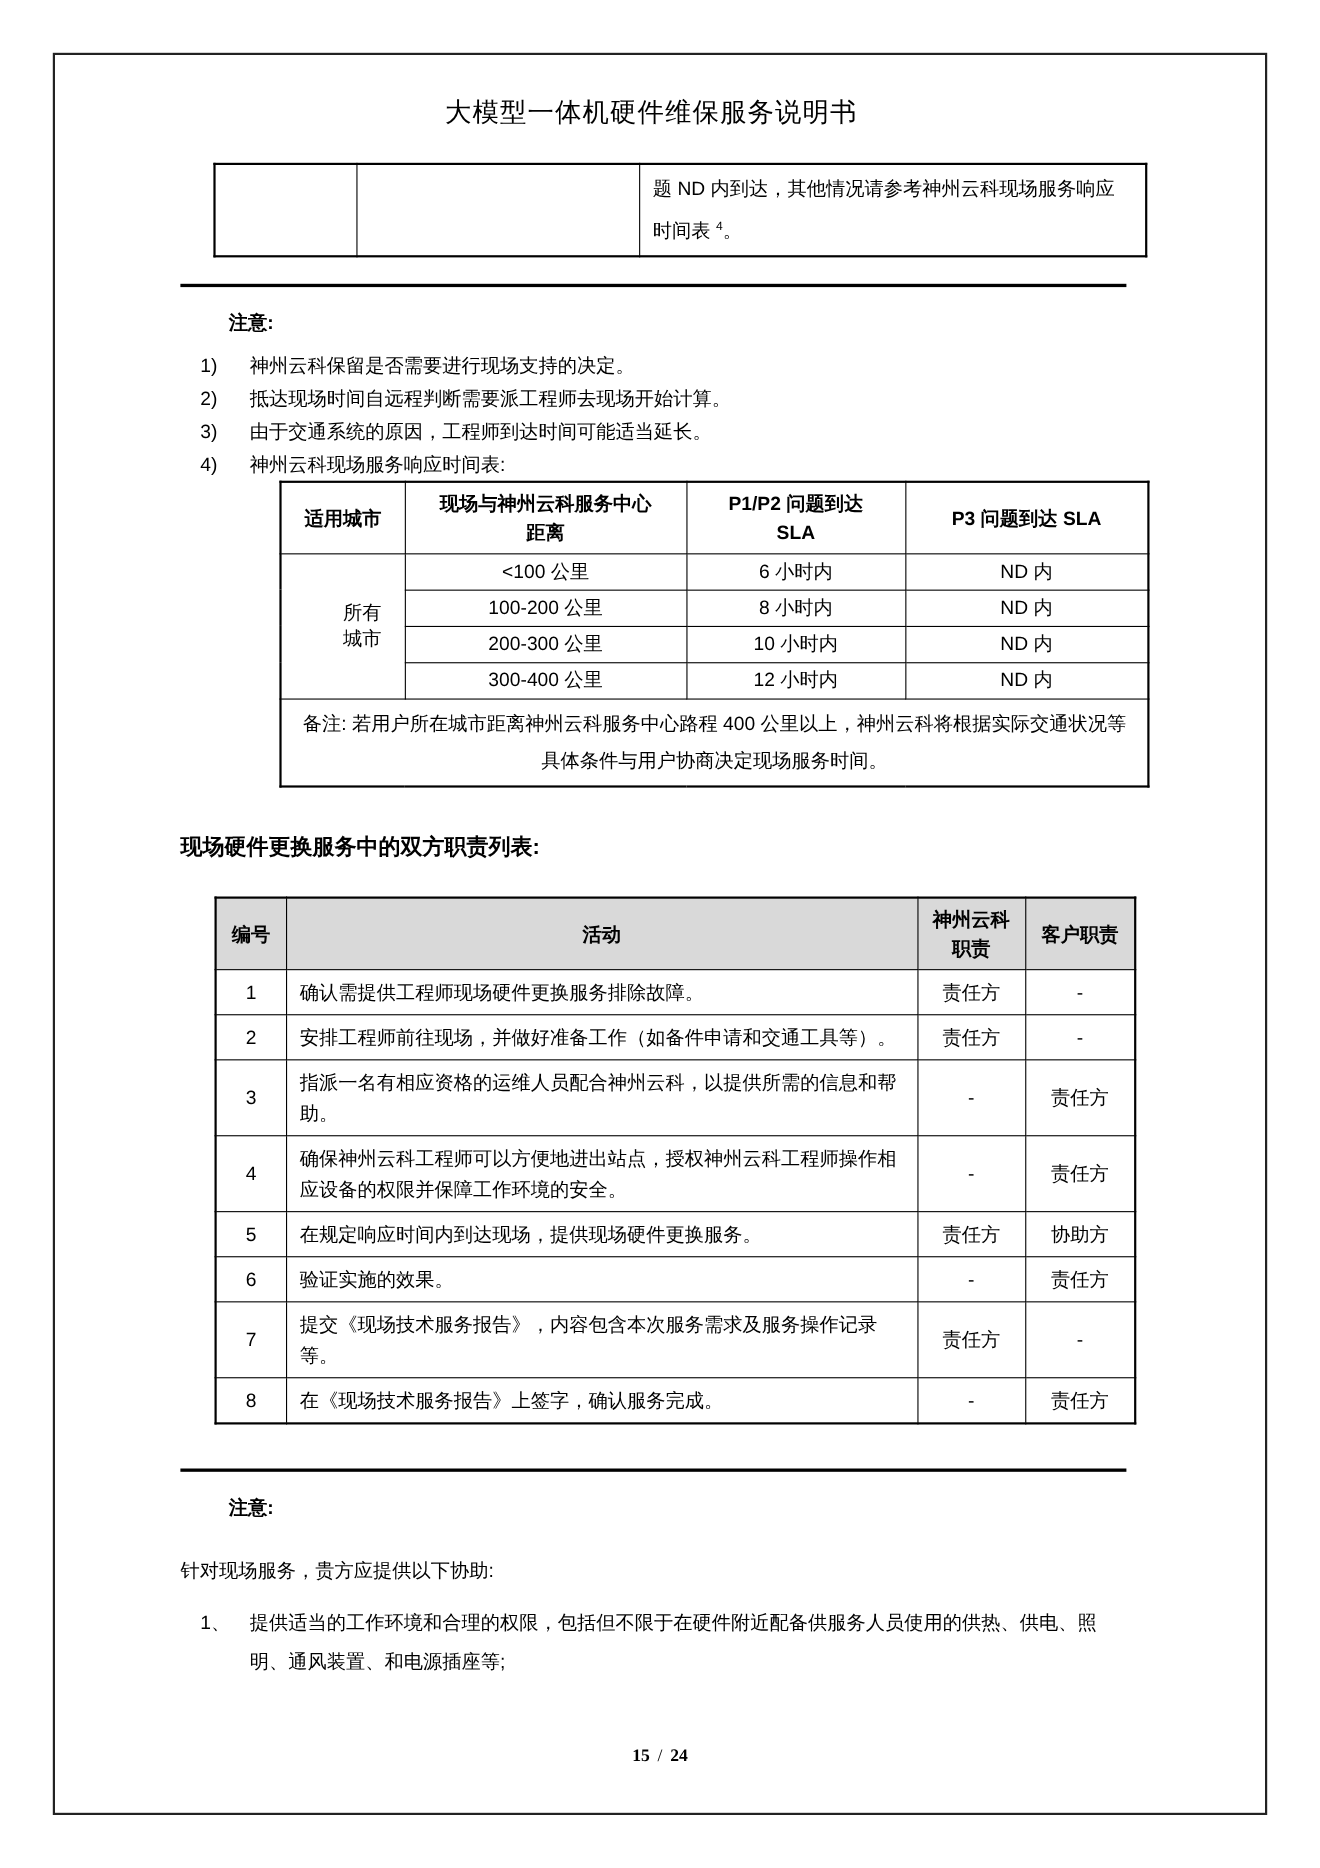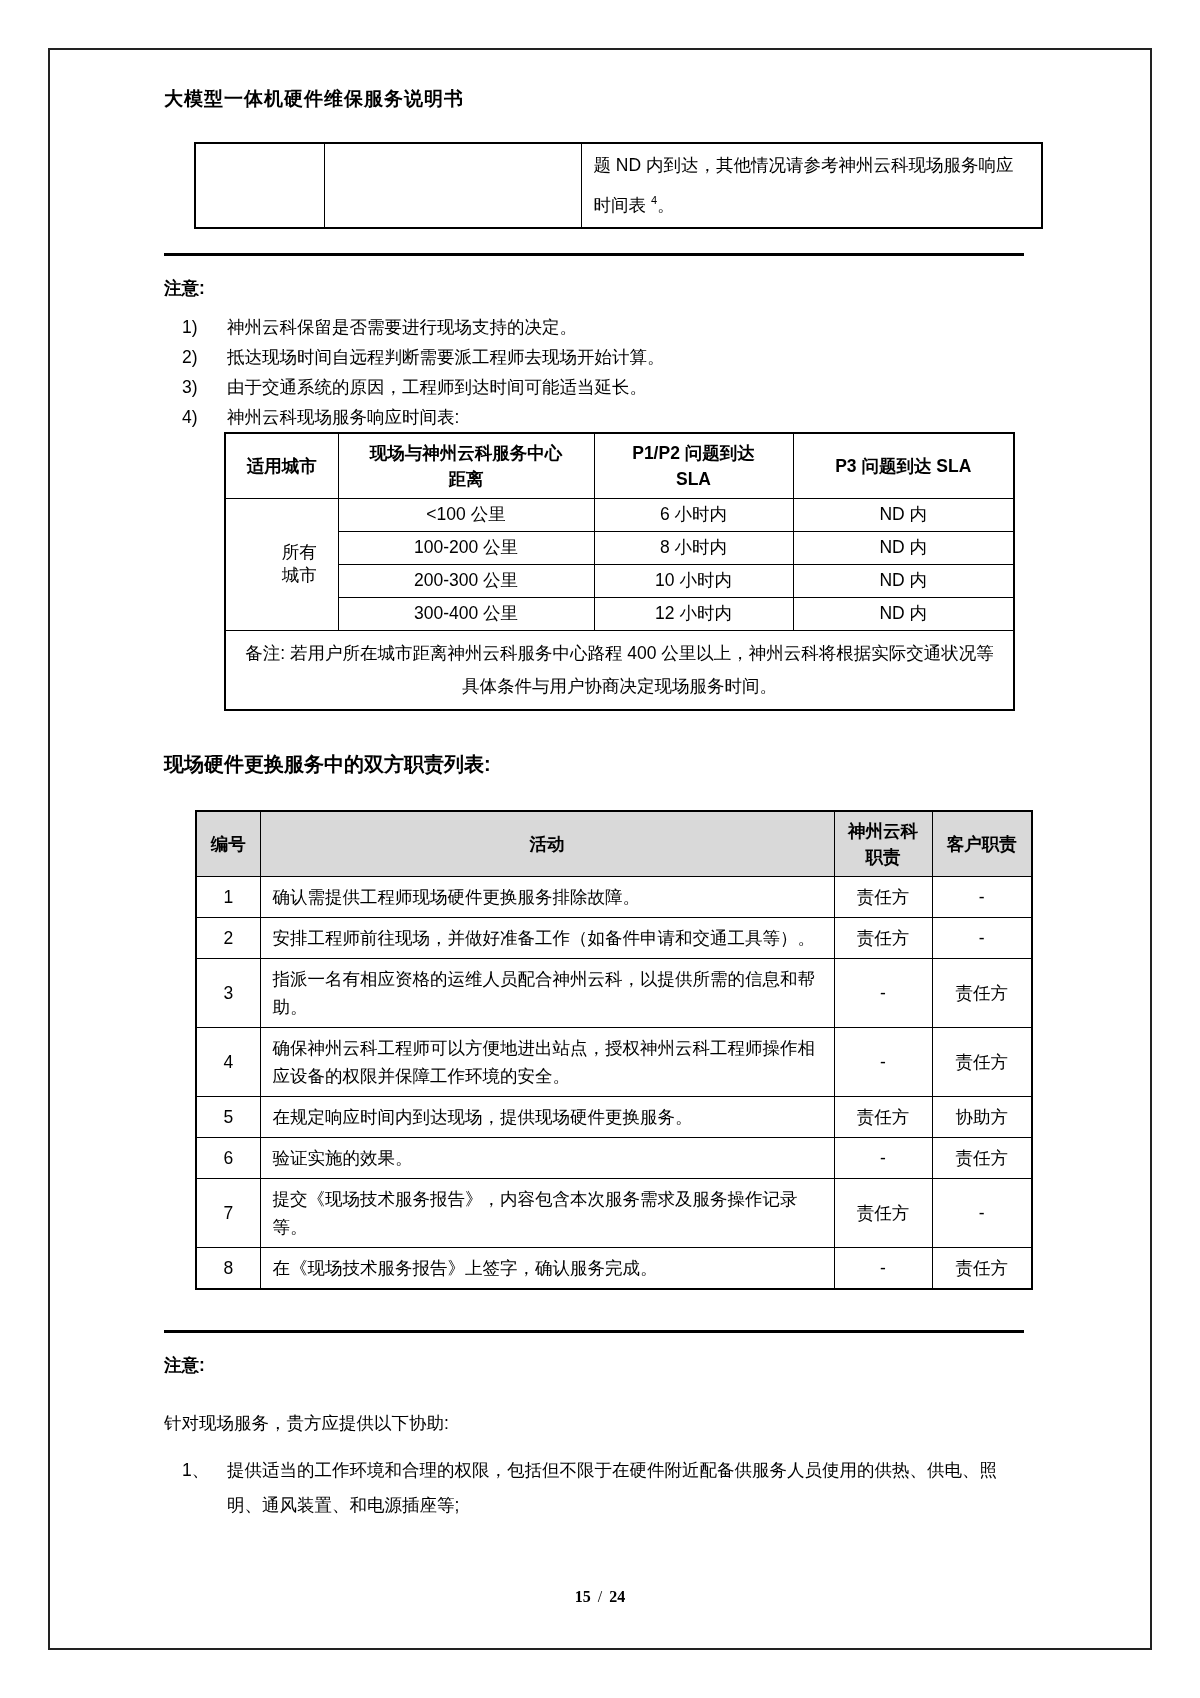--- a/index.html
+++ b/index.html
@@ -10,46 +10,46 @@
     color:#000000; font-size:17.5px;
   }
   .page {
     position:absolute; left:48px; top:48px;
     width:1104px; height:1602px;
     border:2px solid #222222;
     padding:36px 130px 0 114px;
     background:#ffffff;
   }
   .header-title {
-    text-align:left;
+    text-align:center;
     font-family:"Liberation Serif", serif;
-    font-size:19px; letter-spacing:1px;font-weight:bold;
+    font-size:24px; letter-spacing:1px;
   }
   table { border-collapse:collapse; table-layout:fixed; }
   td, th { border:1.5px solid #000; vertical-align:middle; }
   table.bordered { border:2px solid #000; }
 
   
   .top-table { width:847px; margin:30px 0 0 30px;padding-left:40px; }
   .top-table td { height:76px; padding:4px 12px; vertical-align:top; }
   .top-table .c3 { line-height:35px; }
   sup { font-size:11px; vertical-align:super; }
 
   .hr-thick { height:3px; background:#000; width:860px; }
   .hr1 { margin-top:24px; }
   .hr2 { margin-top:40px; }
 
-  .note-label { font-weight:bold; margin-top:20px; }
+  .note-label { font-weight:bold; margin-top:20px;margin-left:44px; }
   .num-list { margin-top:12px; padding-left:18px; }
   .num-item { display:flex; line-height:30px; }
   .num-item .num { width:45px; flex:none; }
   .num-item .txt { flex:1; }
 
   
-  .sla-table { width:757px; margin-left:60px; }
+  .sla-table { width:757px; margin-left:90px; }
   .sla-table th { font-weight:bold; text-align:center; padding:6px 8px; height:58px; line-height:26px; }
   .sla-table th span { display:block; }
   .sla-table td { padding:4px 13px; height:33px; line-height:23px; text-align:center; }
   .sla-table td.city { text-align:center;padding-left:48px; }
   .sla-table td.remark { line-height:33px; padding:6px 13px; }
 
   .p1p4-note { margin-top:14px; padding-left:43px; }
 
   .section-heading { margin-top:40px; font-size:20px;font-weight:bold; }
 

